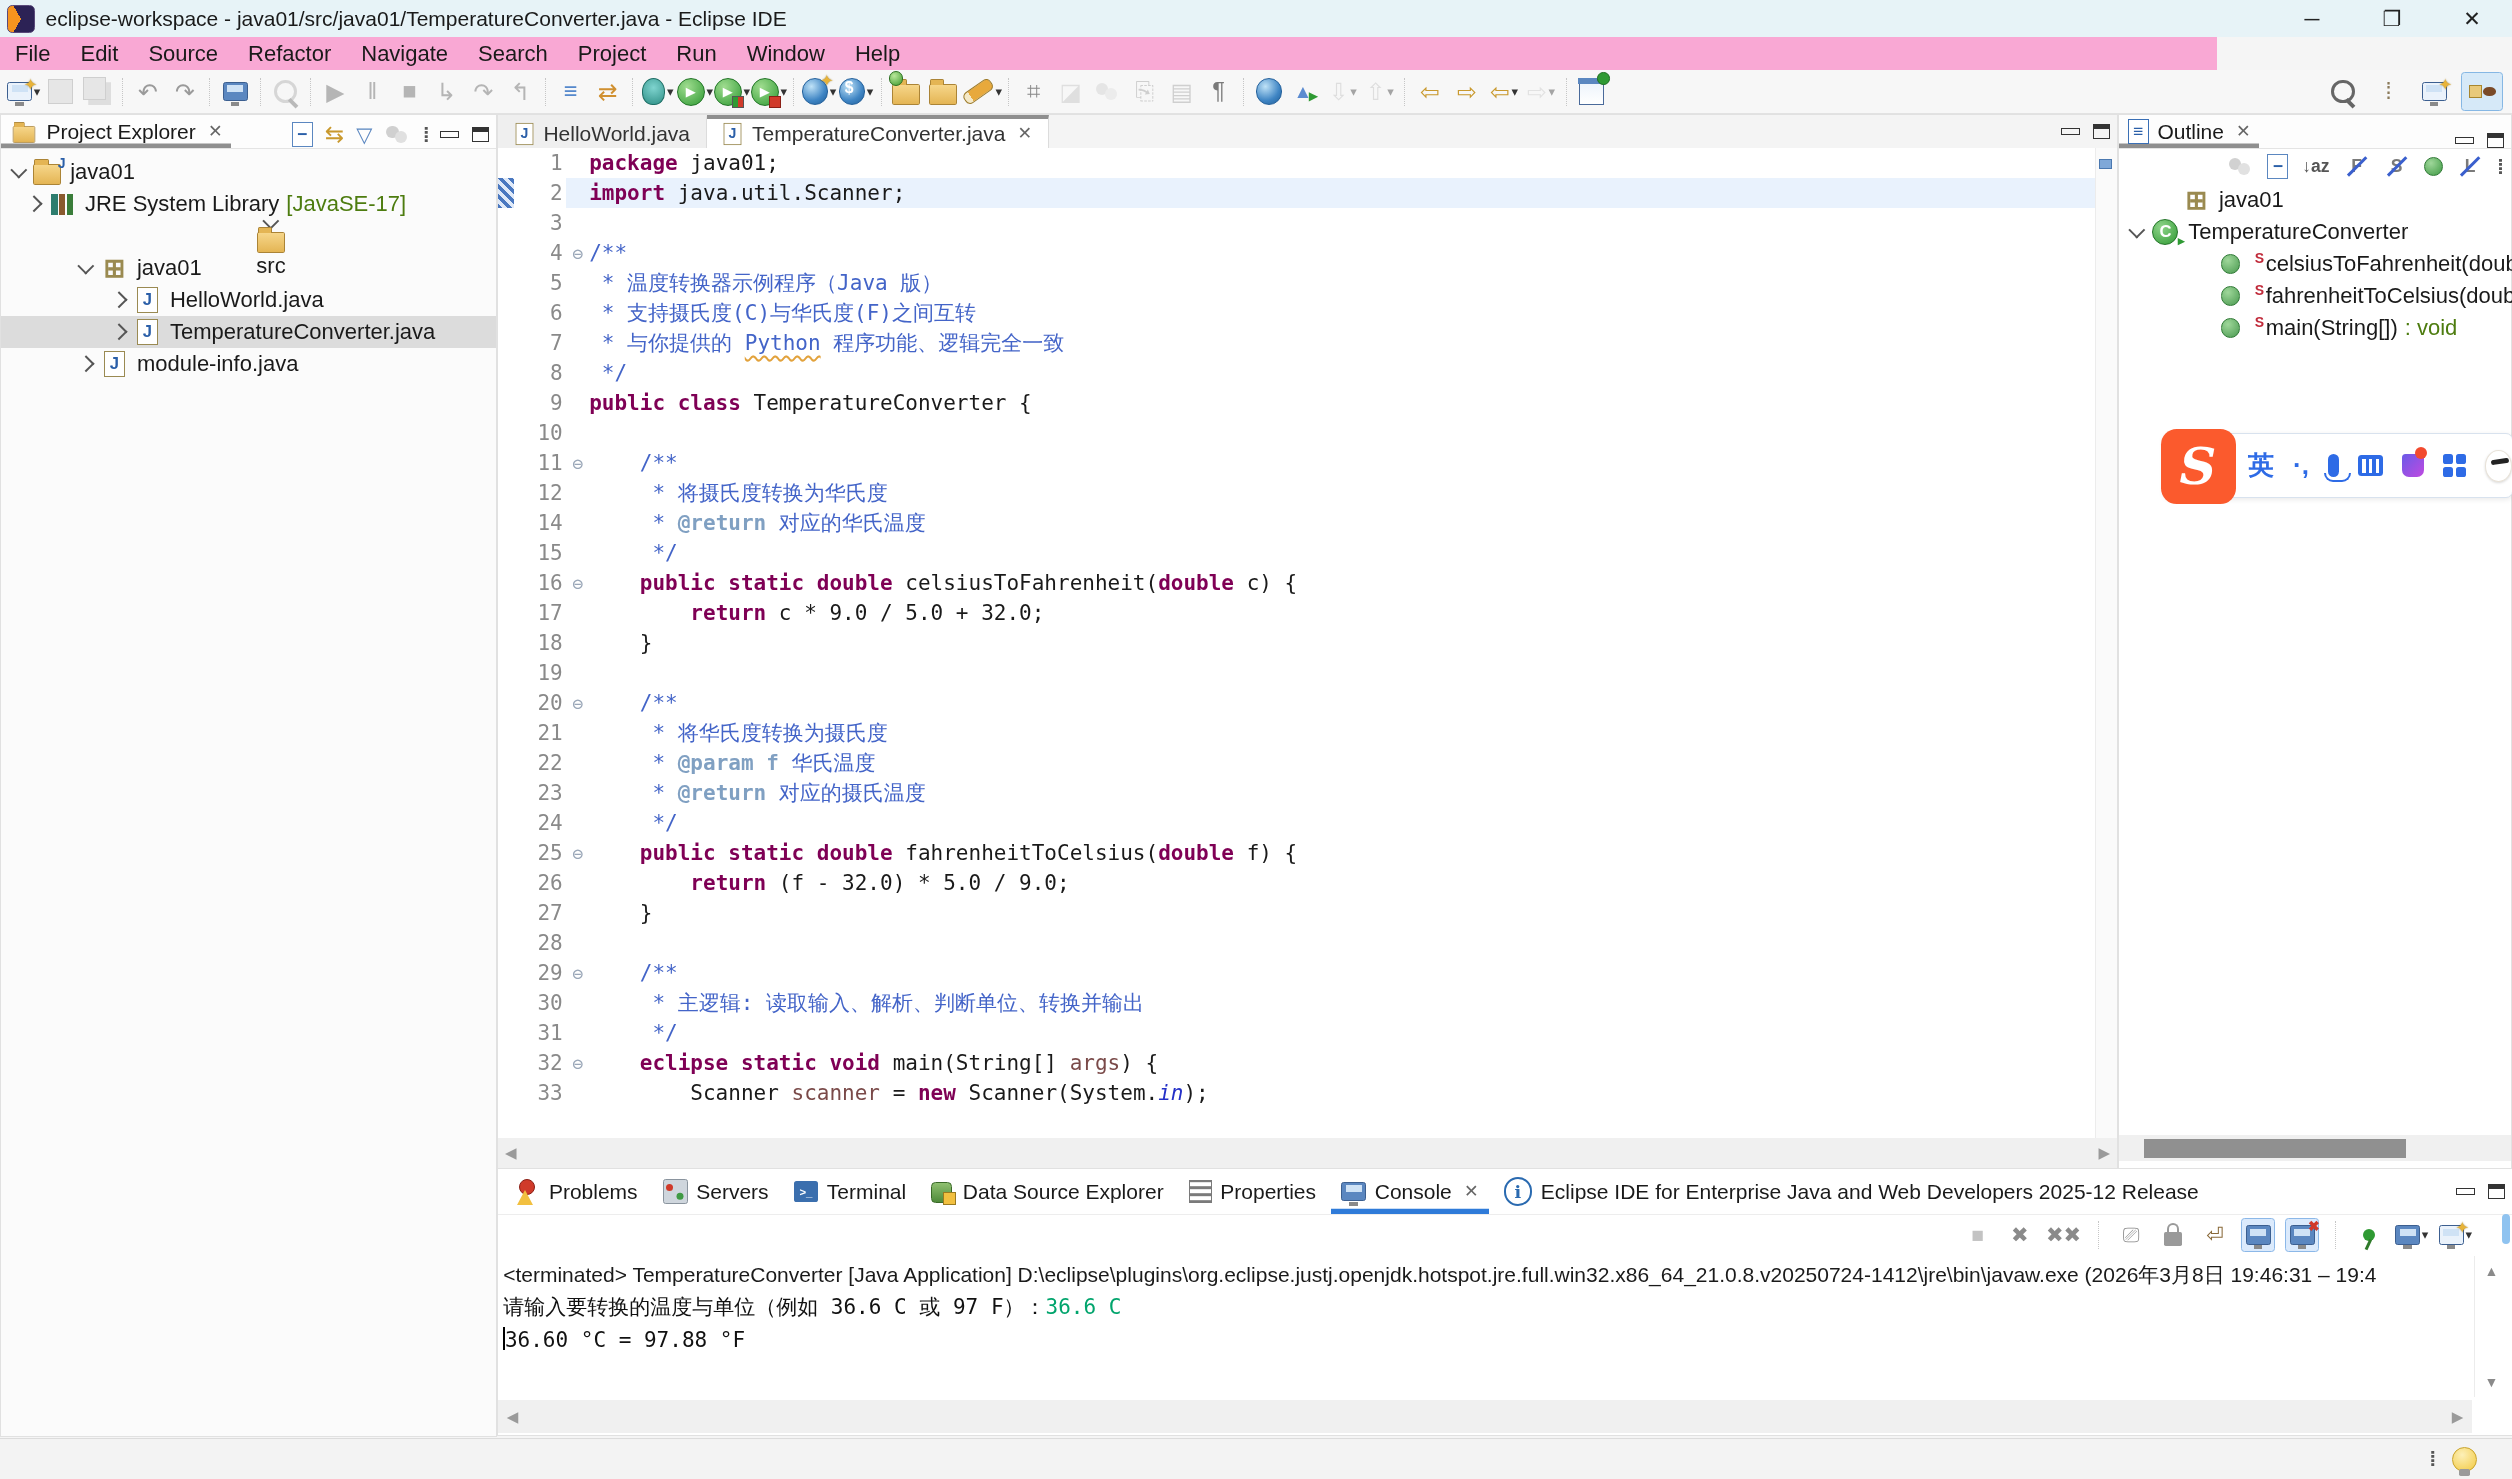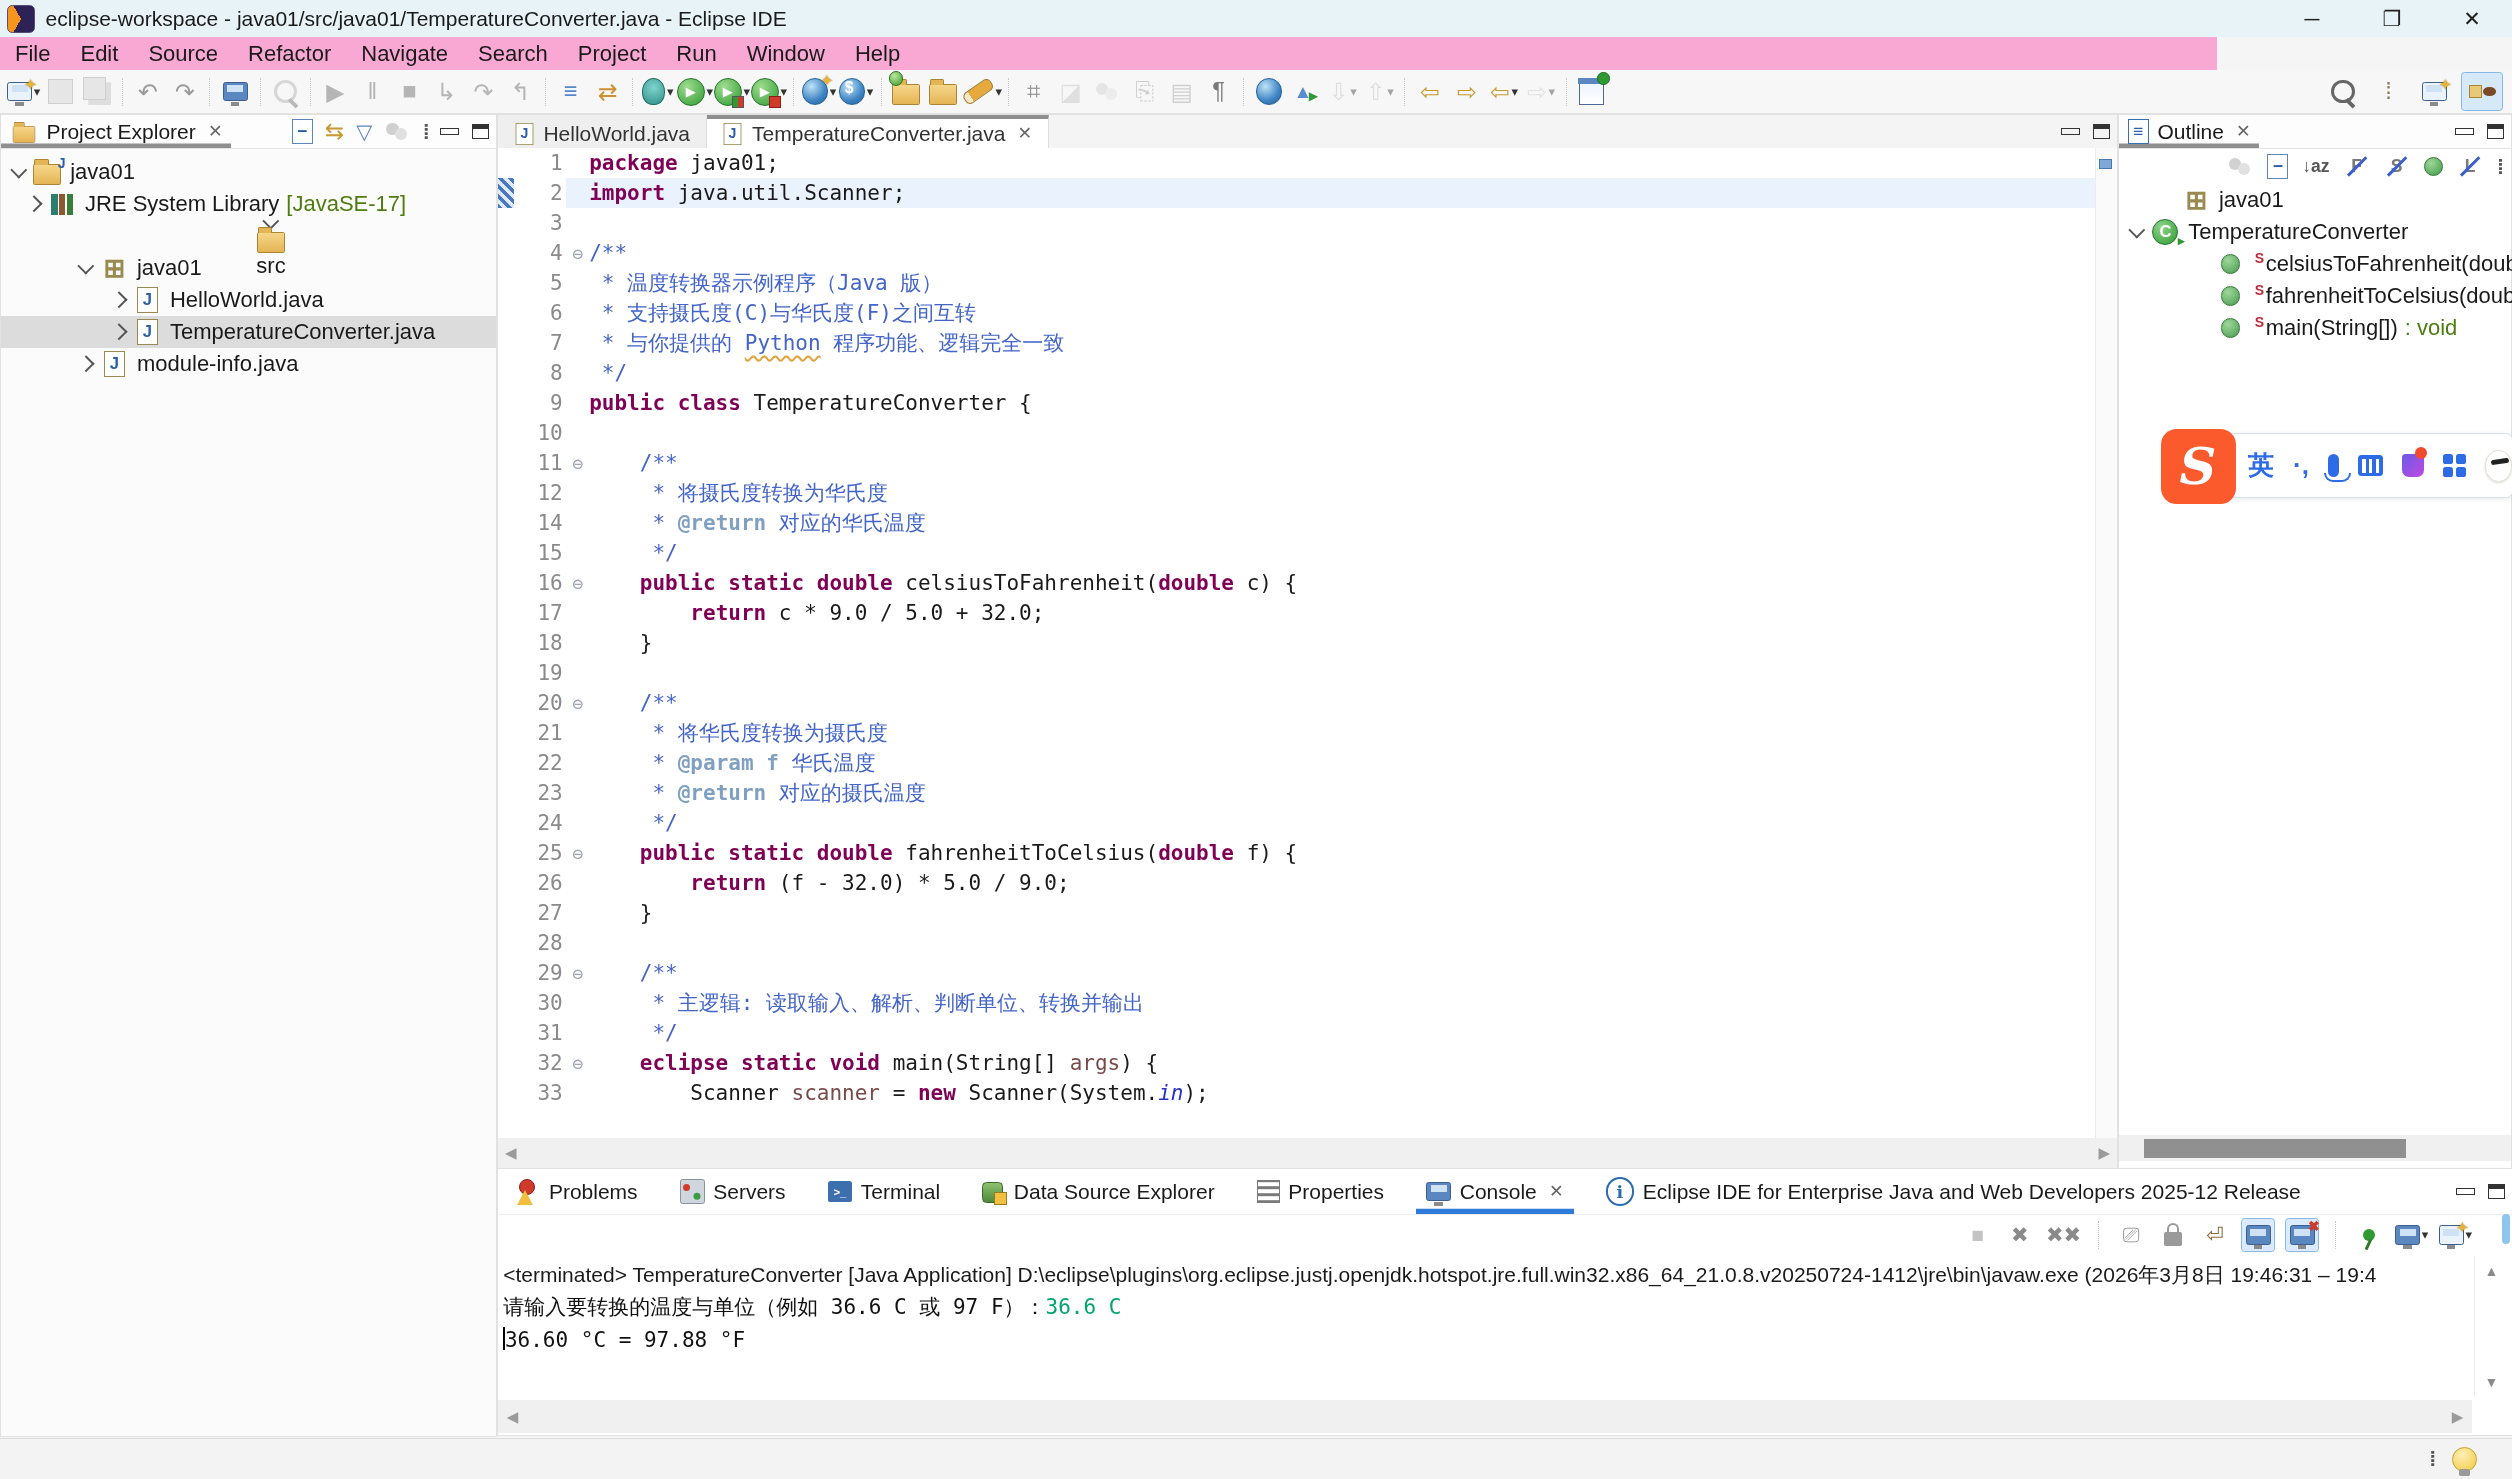--- a/index.html
+++ b/index.html
@@ -52,21 +52,21 @@
   .pplic::before{left:1.7px;top:1.7px;} .pplic::after{left:10.5px;top:7px;background:#bdbdbd;}
   .notepin{position:relative;width:23px;height:24.5px;background:linear-gradient(#eaf2fb,#fff);border:1.7px solid #4a6a9a;display:inline-block;}
   .notepin::before{content:"";position:absolute;left:-1.7px;top:-1.7px;right:-1.7px;height:6.1px;background:#5b87c0;}
   .notepin::after{content:"";position:absolute;right:-7px;top:-7px;width:10.5px;height:10.5px;border-radius:50%;background:#2f9a33;border:0.9px solid #1e6e22;}
   
   .panel{position:absolute;background:#fff;border:0.9px solid #e1e1e1;box-sizing:border-box;}
   .pe{left:0;top:114px;width:497px;height:1323px;background:#fbfbfb;}
   .editor{left:497px;top:114px;width:1621px;height:1055px;}
   .outline{left:2118px;top:114px;width:394px;height:1055px;}
   .bottom{left:497px;top:1168px;width:2016px;height:268px;}
-  .phead{height:33px;display:flex;align-items:center;font-size:21px;border-bottom:0.9px solid #e4e4e4;background:#fdfdfd;}
+  .phead{height:33px;display:flex;align-items:flex-end;font-size:21px;border-bottom:0.9px solid #e4e4e4;background:#fdfdfd;}
   .vtab{display:flex;align-items:center;height:33px;padding:0 8.7px;gap:8.7px;box-shadow:inset 0 -4.4px 0 #8f8f8f;}
   .closex{color:#666;font-size:17.5px;margin-left:3.5px;}
   .phicons{margin-left:auto;display:flex;align-items:center;gap:12.2px;padding-right:7px;}
   .minic{width:19px;height:7.9px;border:1.7px solid #333;box-sizing:border-box;}
   .maxic{width:17.5px;height:15px;border:1.7px solid #333;border-top-width:5.2px;box-sizing:border-box;}
   .kebab{font-size:21px;color:#555;letter-spacing:-1.7px;font-weight:bold;}
   
   .tree{font-size:22px;}
   .trow{display:flex;align-items:center;height:32px;white-space:nowrap;}
   .trow.sel{background:#dcdcdc;}
@@ -124,21 +124,21 @@
   .kbic{width:30px;height:21px;background:#2e6be6;border-radius:3.5px;position:relative;display:inline-block;}
   .kbic::after{content:"";position:absolute;left:3.5px;top:3.5px;right:3.5px;bottom:3.5px;background:
      repeating-linear-gradient(90deg,#fff 0 3.5px,transparent 3.5px 7px);}
   .shirtic{width:26px;height:23px;background:linear-gradient(135deg,#6a5ae8,#c04ae0);border-radius:3.5px 3.5px 7px 7px;display:inline-block;position:relative;}
   .shirtic::after{content:"";position:absolute;right:-3.5px;top:-7px;width:12.2px;height:12.2px;border-radius:50%;background:#f24a2e;}
   .grid4{display:inline-grid;grid-template-columns:10.5px 10.5px;gap:2.6px;}
   .grid4 i{width:10.5px;height:10.5px;background:#2e6be6;border-radius:2.6px;display:block;}
   .emojic{width:30px;height:30px;border-radius:50%;background:#fff;border:1.7px solid #e8e2d8;position:relative;display:inline-block;box-shadow:0 0.9px 2.6px rgba(0,0,0,.15);}
   .emojic::after{content:"";position:absolute;left:4.4px;top:8.7px;width:17.5px;height:5.2px;background:#222;border-radius:2.6px;transform:rotate(-8deg);}
   
-  .btabs{position:absolute;left:0;top:0;right:0;height:45px;display:flex;align-items:center;font-size:21px;gap:21px;padding-left:8.7px;border-bottom:0.9px solid #ededed;}
+  .btabs{position:absolute;left:0;top:0;right:0;height:45px;display:flex;align-items:center;font-size:21px;gap:4px;padding-left:8.7px;border-bottom:0.9px solid #ededed;}
   .btab{display:flex;align-items:center;gap:8.7px;height:45px;padding:0 10.5px;}
   .btab.active{box-shadow:inset 0 -5.2px 0 #2f7bd9;}
   .probic{position:relative;width:23px;height:26px;display:inline-block;}
   .probic::before{content:"";position:absolute;left:1.7px;top:0;width:14px;height:14px;border-radius:50%;background:#d03a2a;border:0.9px solid #8a1f16;}
   .probic::after{content:"";position:absolute;left:0;bottom:0;width:0;height:0;border-left:8.7px solid transparent;border-right:8.7px solid transparent;border-bottom:15px solid #f2c040;}
   .servic{position:relative;width:23px;height:23px;display:inline-block;background:#cfd6dd;border:0.9px solid #8a949e;border-radius:2.6px;}
   .servic::after{content:"";position:absolute;left:2.6px;top:3.5px;width:7px;height:7px;border-radius:50%;background:#d03a2a;box-shadow:10.5px 8.7px 0 #3f9a44;}
   .termic{width:24.5px;height:21px;background:#3b6fae;border-radius:2.6px;color:#fff;font-size:11.4px;font-weight:bold;display:inline-flex;align-items:center;justify-content:center;}
   .dseic{position:relative;width:23px;height:23px;display:inline-block;}
   .dseic::before{content:"";position:absolute;left:0;top:1.7px;width:19px;height:19px;background:linear-gradient(#8fc070,#4f8a3a);border-radius:4.4px;border:0.9px solid #3a6a28;}

